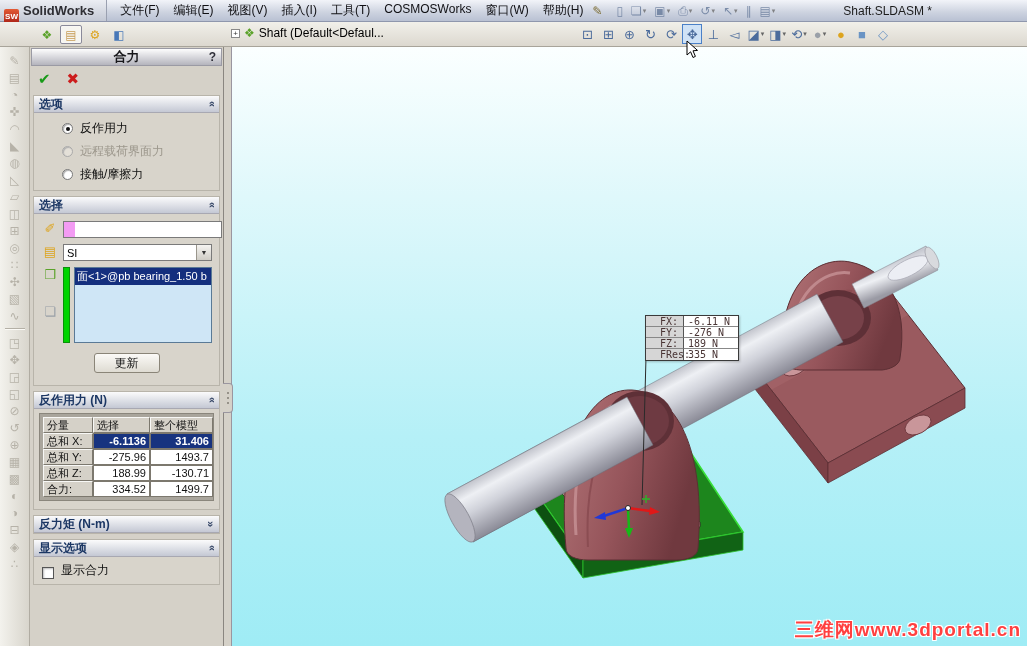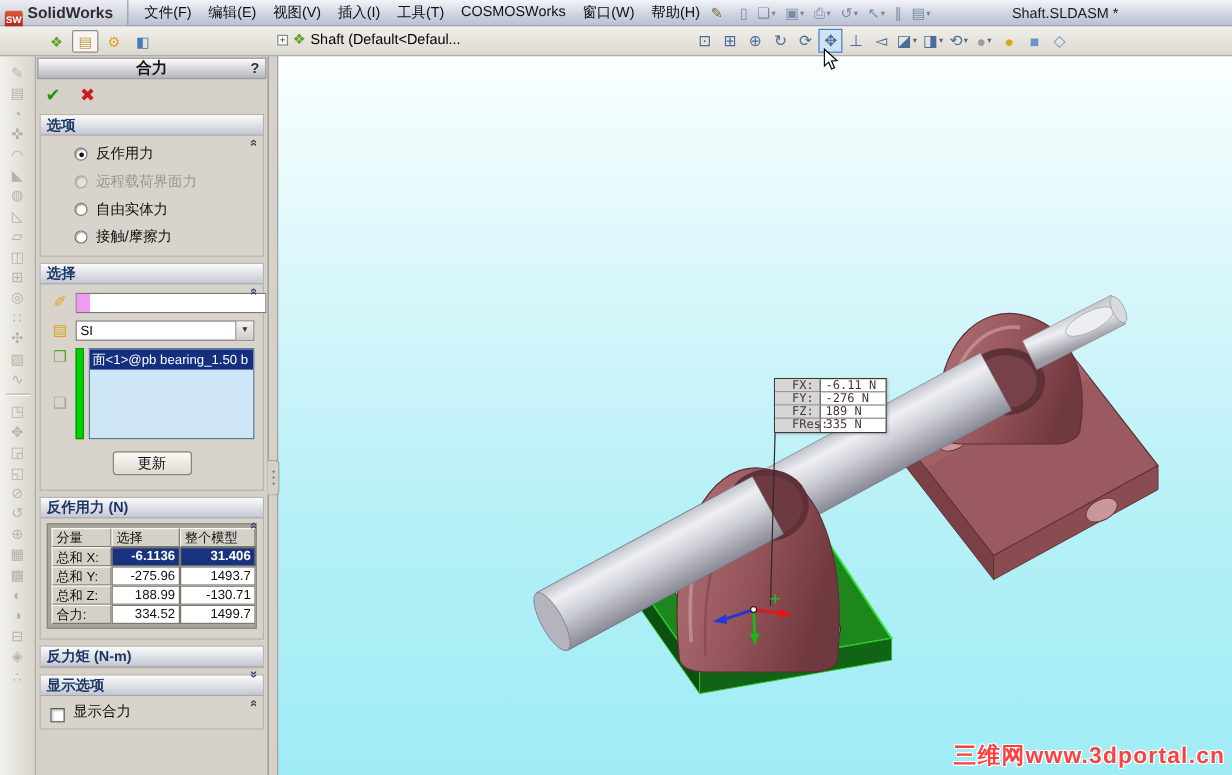--- a/index.html
+++ b/index.html
@@ -55,21 +55,21 @@
   border-right:1px solid #8a8680; }
 .panel-title { height:18px; margin:1px 1px 0 1px; background:linear-gradient(#fdfdfd,#b4b4bd);
   border:1px solid #9a9aa4; display:flex; align-items:center; position:relative; }
 .panel-title .t { flex:1; text-align:center; font-weight:bold; font-size:13px; color:#17171a; }
 .panel-title .help { position:absolute; right:5px; font-weight:bold; color:#30303a; font-size:12px; }
 .okx { display:flex; gap:16px; padding:4px 8px 2px 8px; }
 .ok { color:#189a18; font-size:15px; font-weight:bold; }
 .cancel { color:#cc1c1c; font-size:15px; font-weight:bold; }
 .group { margin:5px 3px 0 3px; border:1px solid #b8b4aa; background:#d8d4cb; }
 .group-h { height:17px; background:linear-gradient(#fbfbfc,#c4c8d4); border-bottom:1px solid #a8a8b2;
-  display:flex; align-items:flex-start; padding:0 5px; font-weight:bold; color:#1c3764; font-size:12px;flex-direction:column; }
+  display:flex; align-items:center; padding:0 5px; font-weight:bold; color:#1c3764; font-size:12px; }
 .chev { margin-left:auto; color:#3a4a6a; font-size:11px; transform:rotate(-90deg); font-weight:bold; }
 .chev.down { transform:rotate(90deg); }
 .group-b { padding:4px 2px; }
 .radio-row { display:flex; align-items:center; gap:7px; padding:3px 0 3px 26px; }
 .radio { width:11px; height:11px; border-radius:50%; background:#fff; border:1px solid #787878;
   box-shadow:inset 1px 1px 1px #b0b0b0; position:relative; flex:none; }
 .radio.checked::after { content:""; position:absolute; left:3px; top:3px; width:4px; height:4px;
   background:#111; border-radius:50%; }
 .radio-label { font-size:12px; color:#101010; }
 .radio-row.disabled .radio-label { color:#9c978c; }
@@ -357,24 +357,20 @@
         <label class="radio-row">
           <span class="radio checked"></span>
           <span class="radio-label">反作用力</span>
         </label>
 
         <label class="radio-row disabled">
           <span class="radio"></span>
           <span class="radio-label">远程载荷界面力</span>
         </label>
 
-        <label class="radio-row">
-          <span class="radio"></span>
-          <span class="radio-label">自由实体力</span>
-        </label>
 
         <label class="radio-row">
           <span class="radio"></span>
           <span class="radio-label">接触/摩擦力</span>
         </label>
       </div>
   </div>
 
   <div class="group">
     <div class="group-h">

